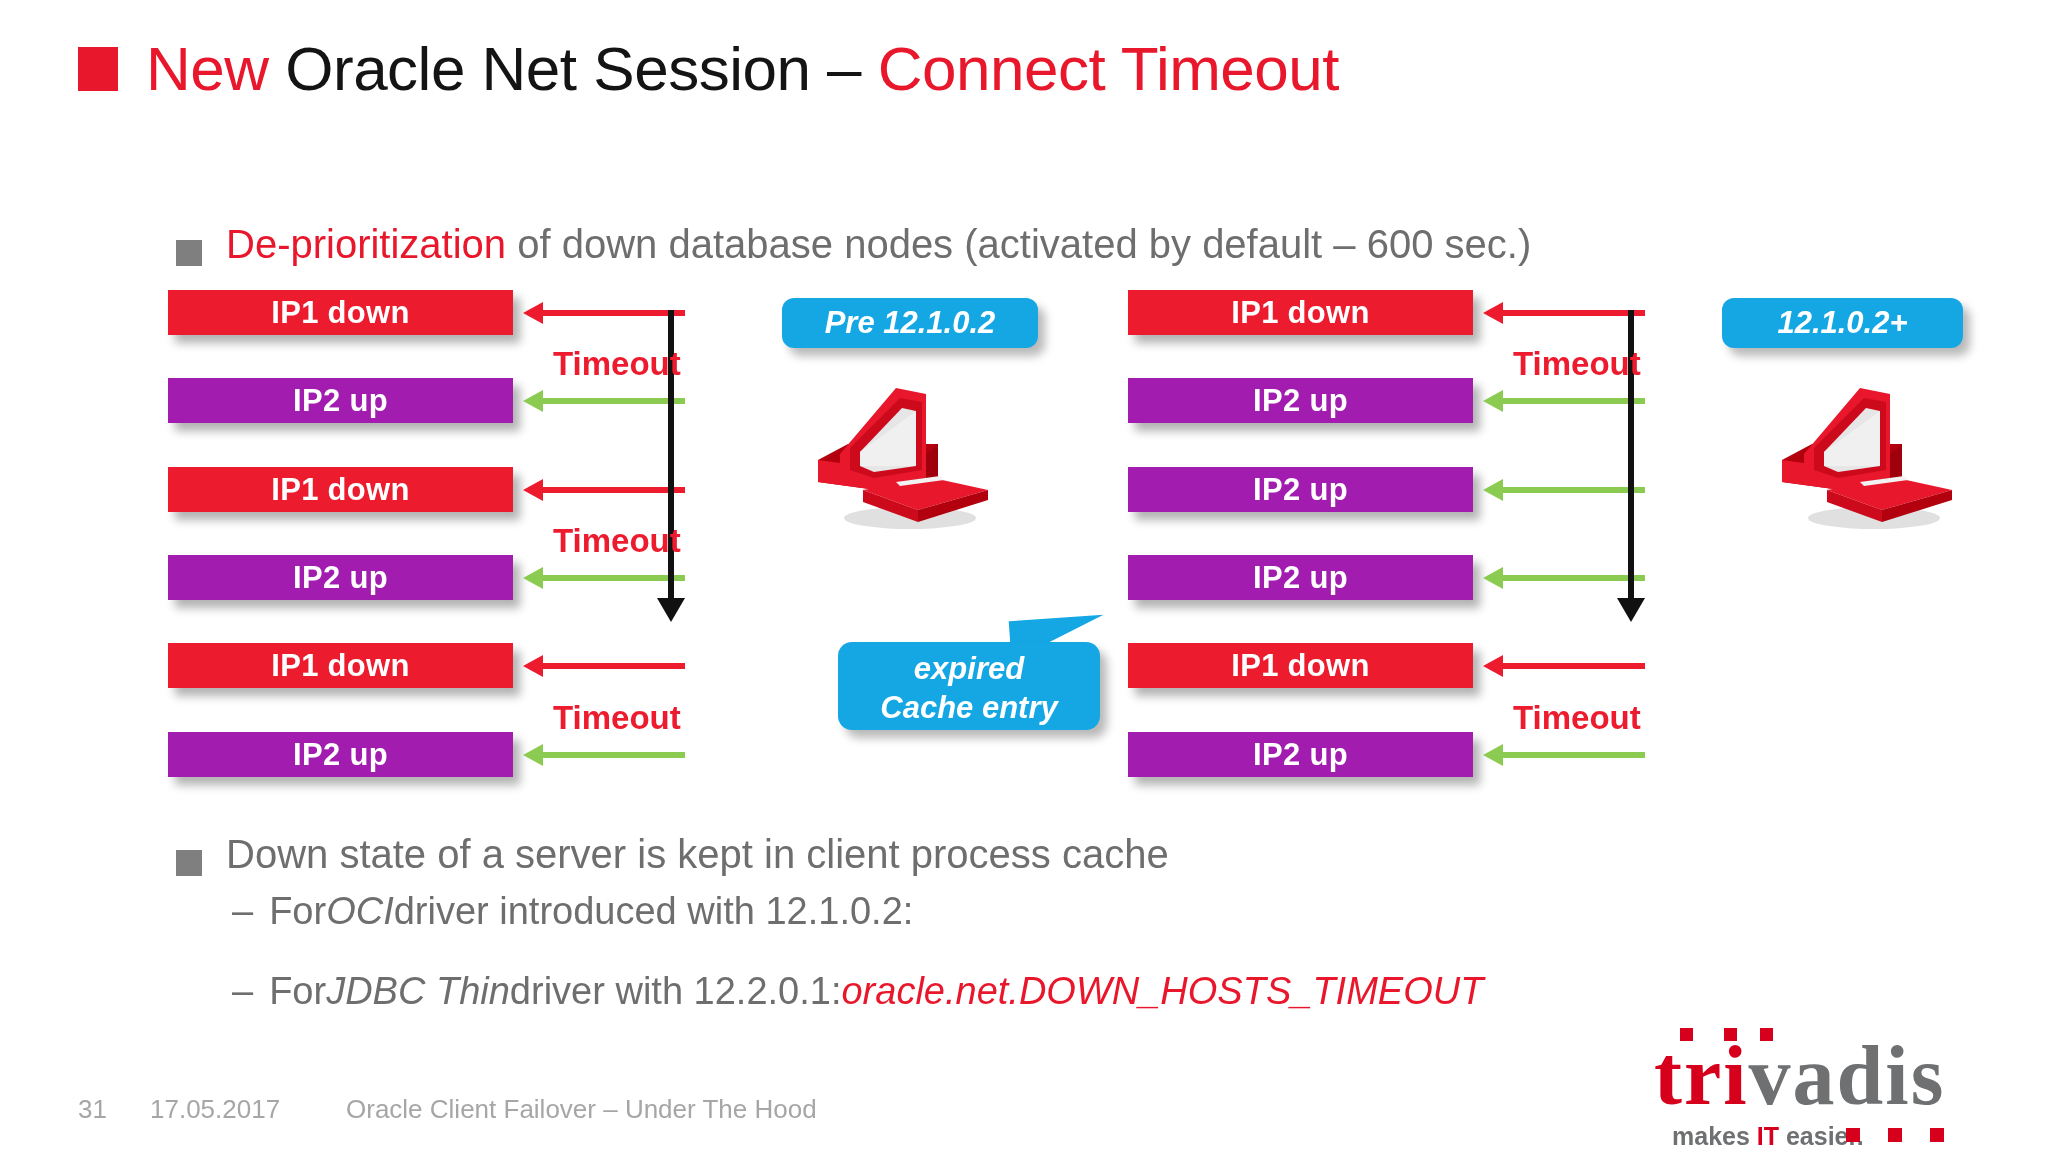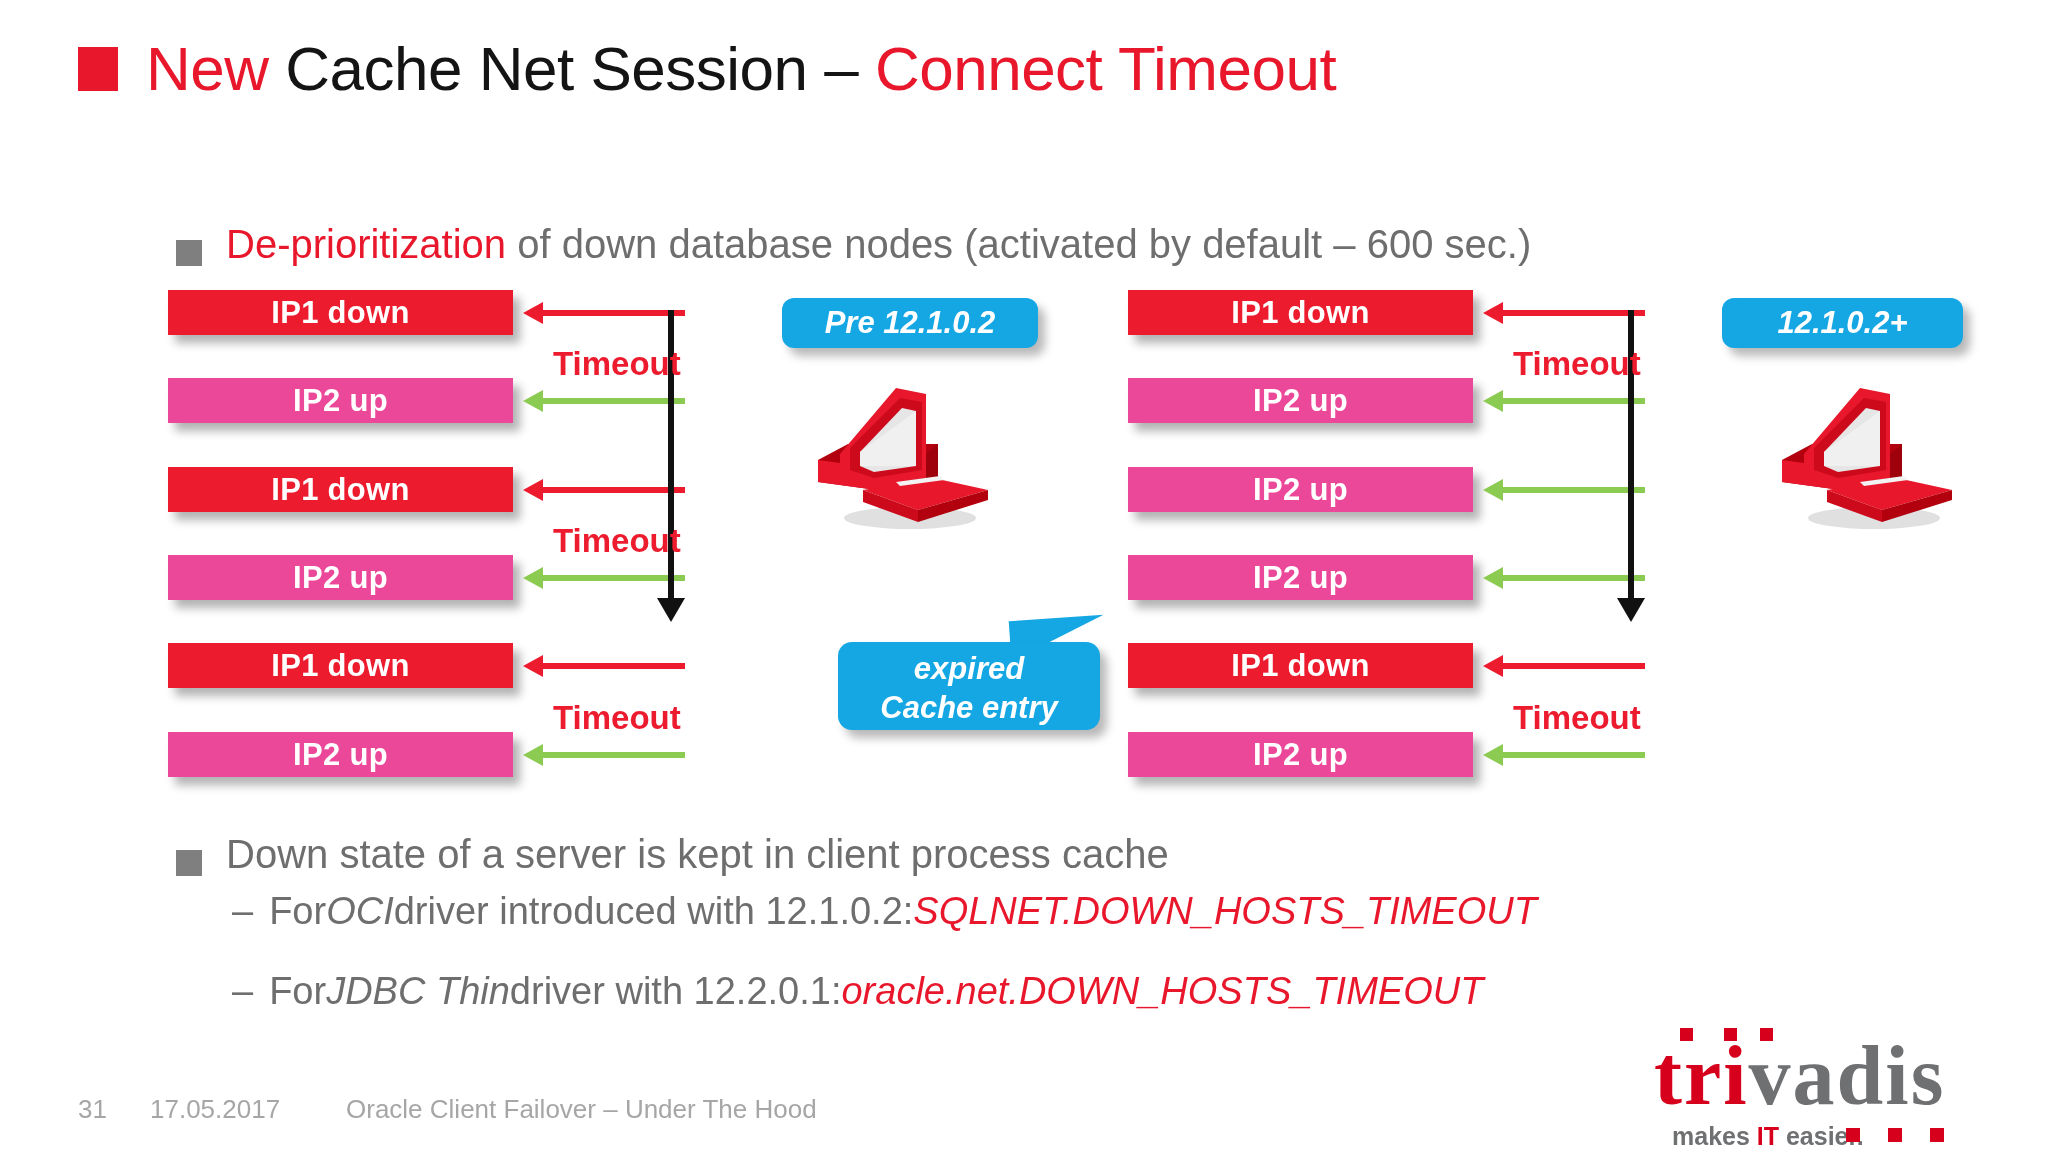--- a/index.html
+++ b/index.html
@@ -99,21 +99,21 @@
     height: 45px;
     line-height: 45px;
     text-align: center;
     color: #ffffff;
     font-size: 31px;
     font-weight: bold;
     letter-spacing: 0.3px;
     box-shadow: 7px 8px 9px rgba(0,0,0,0.30);
   }
   .box-down { background: #EC1B2E; }
-  .box-up   { background: #ec4899; }
+  .box-up   { background: #a21caf; }
 
   
   .h-arrow {
     position: absolute;
     height: 0;
   }
   .h-arrow .line {
     position: absolute;
     left: 12px;
     top: -3px;
@@ -265,21 +265,21 @@
     top: 100px;
   }
 </style>
 </head>
 <body>
 
 <div id="slide">
 
   <div id="title-row">
     <div id="title-bullet"></div>
-    <div id="title-text"><span class="t-red">New</span><span class="t-black"> Cache Net Session – </span><span class="t-red">Connect Timeout</span></div>
+    <div id="title-text"><span class="t-red">New</span><span class="t-black"> Oracle Net Session – </span><span class="t-red">Connect Timeout</span></div>
   </div>
 
   <div class="bullet-row" id="bullet1">
     <div class="sq-bullet"></div>
     <div class="bullet-text"><span class="red">De-prioritization</span><span class="gray"> of down database nodes (activated by default – 600 sec.)</span></div>
   </div>
 
   <div class="column" id="col-left">
 
     <div class="step-box box-down" style="top:0px">IP1 down</div>
@@ -405,21 +405,20 @@
   <div class="bullet-row" id="bullet2">
     <div class="sq-bullet"></div>
     <div class="bullet-text">Down state of a server is kept in client process cache</div>
   </div>
 
   <div class="sub-row" id="sub1">
     <span class="dash">–</span>
     <span>For </span>
     <span class="ital">OCI</span>
     <span> driver introduced with 12.1.0.2: </span>
-    <span class="code">SQLNET.DOWN_HOSTS_TIMEOUT</span>
   </div>
 
   <div class="sub-row" id="sub2">
     <span class="dash">–</span>
     <span>For </span>
     <span class="ital">JDBC Thin</span>
     <span> driver with 12.2.0.1: </span>
     <span class="code">oracle.net.DOWN_HOSTS_TIMEOUT</span>
   </div>
 

